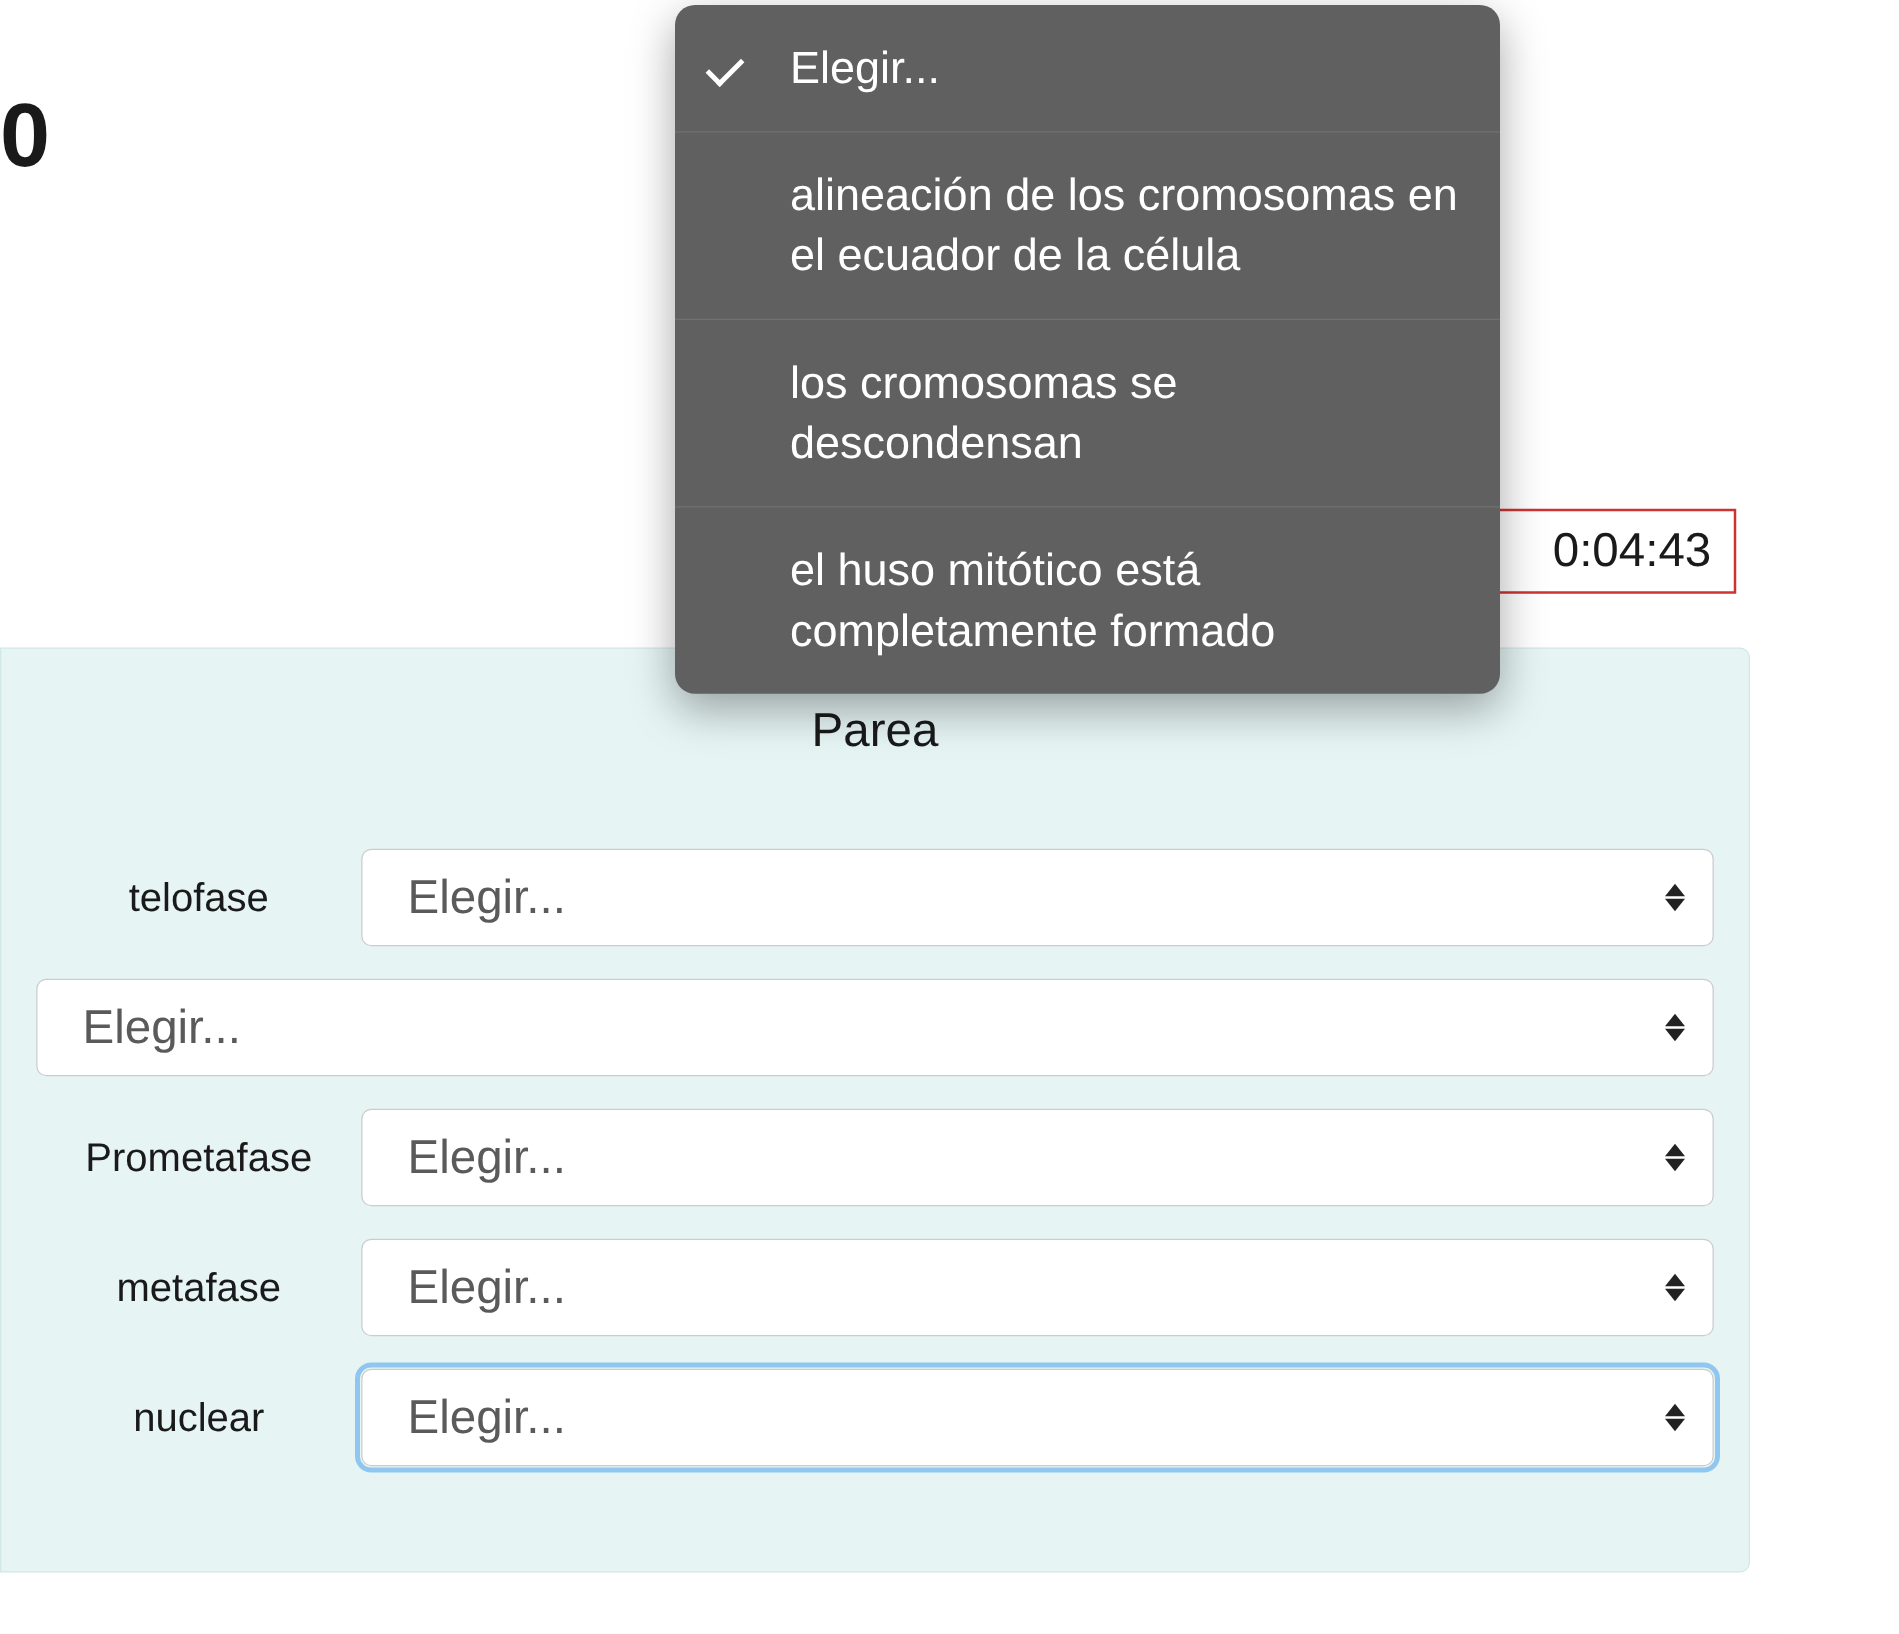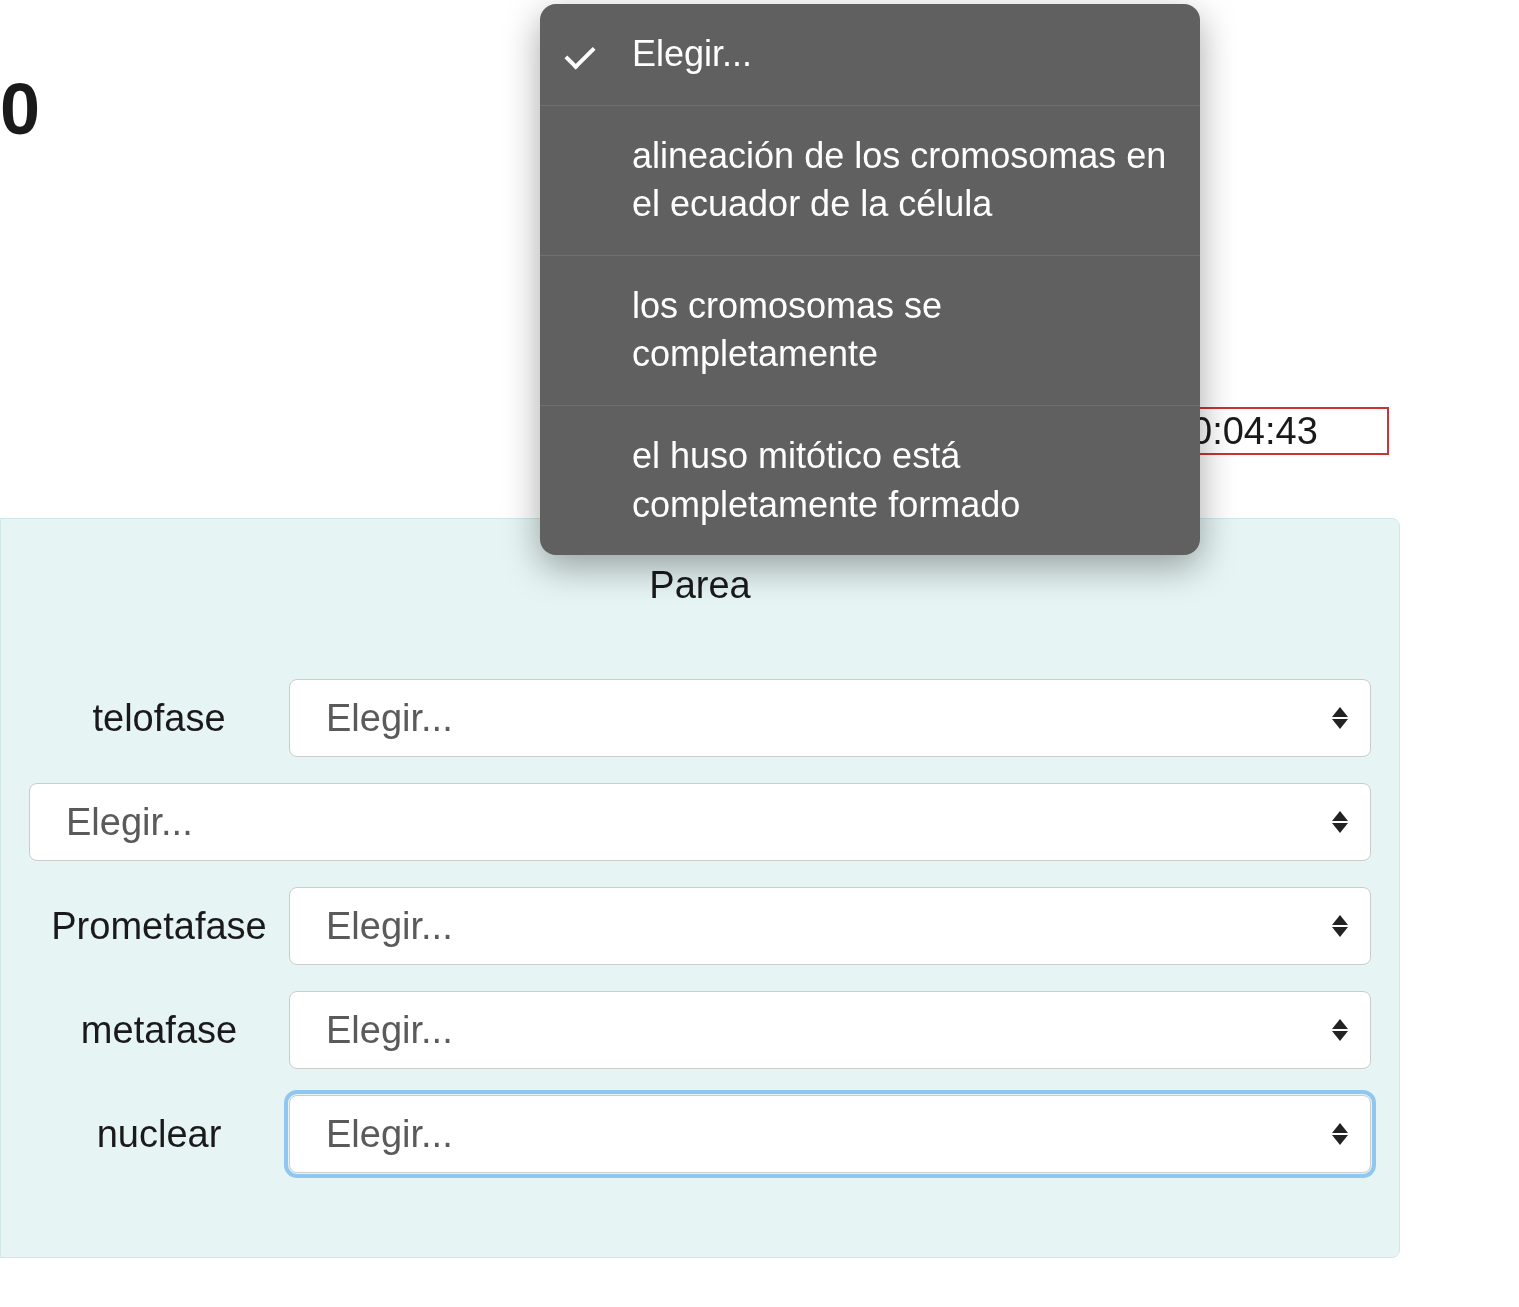--- a/index.html
+++ b/index.html
@@ -24,25 +24,25 @@
       font-size: 72px;
       font-weight: 700;
       color: #1a1a1a;
     }
 
     .timer-box {
       position: absolute;
       top: 407px;
       right: 130px;
       width: 200px;
-      height: 48px;
+      height: 68px;
       border: 2px solid #cc3333;
       display: flex;
       align-items: center;
-      justify-content: flex-start;
+      justify-content: flex-end;
       padding-right: 18px;
       background: #fff;
     }
 
     .timer-box .time {
       font-size: 38px;
       color: #1a1a1a;
     }
 
     .quiz-panel {
@@ -66,21 +66,21 @@
     }
 
     .quiz-row {
       display: flex;
       align-items: center;
       margin-bottom: 26px;
     }
 
     .quiz-label {
       width: 260px;
-      font-size: 38px;
+      font-size: 32px;
       color: #1a1a1a;
       flex-shrink: 0;
     }
 
     .select-box {
       flex: 1;
       height: 78px;
       background: #fff;
       border: 1px solid #ccc;
       border-radius: 8px;
@@ -220,15 +220,15 @@
         <span class="caret-up"></span>
           <span class="caret-down"></span>
       </span>
     </div>
   </div>
 </div>
 
 <div class="dropdown-menu">
   <div class="dropdown-item selected">Elegir...</div>
   <div class="dropdown-item">alineación de los cromosomas en el ecuador de la célula</div>
-  <div class="dropdown-item">los cromosomas se completamente</div>
+  <div class="dropdown-item">los cromosomas se descondensan</div>
   <div class="dropdown-item">el huso mitótico está completamente formado</div>
 </div>
 
 </body></html>

